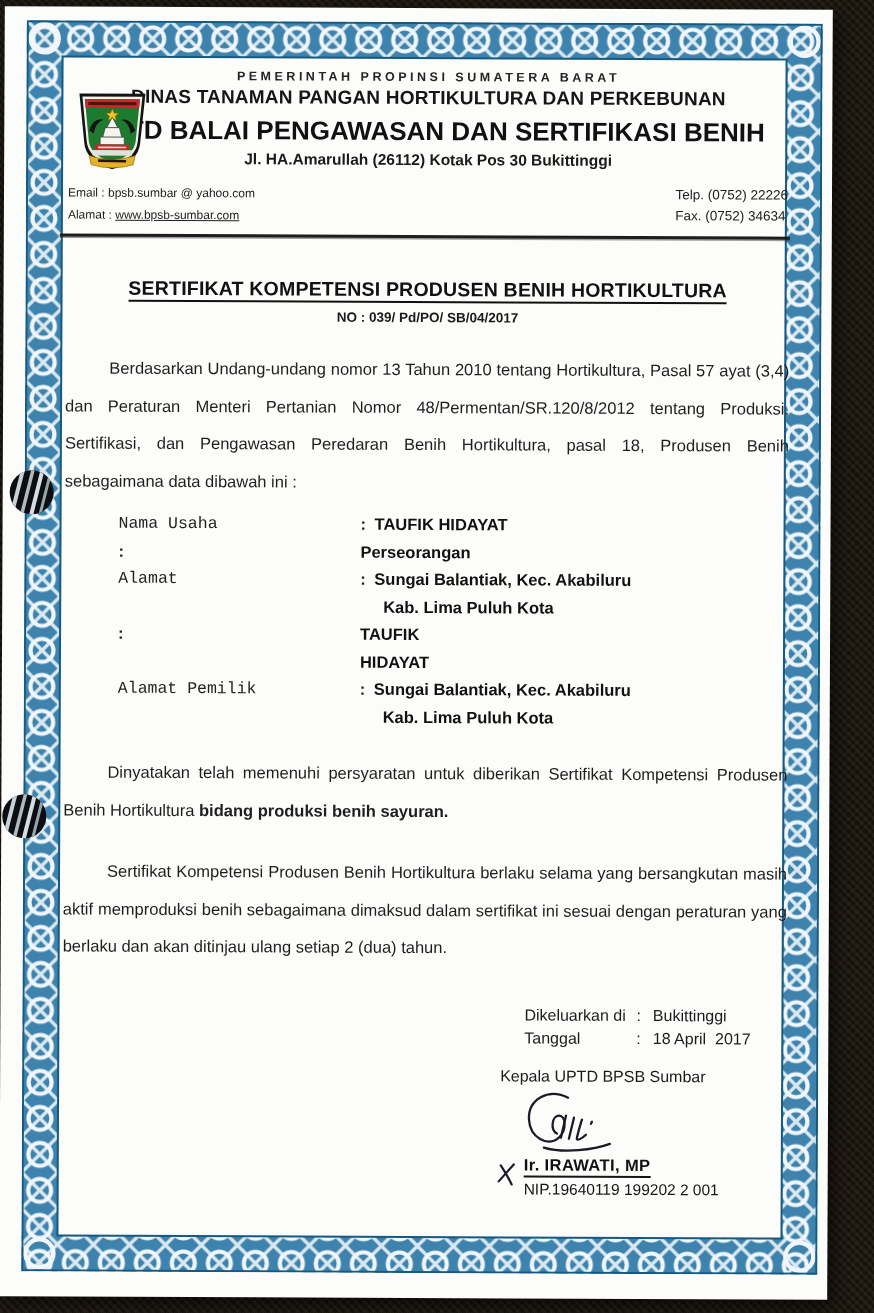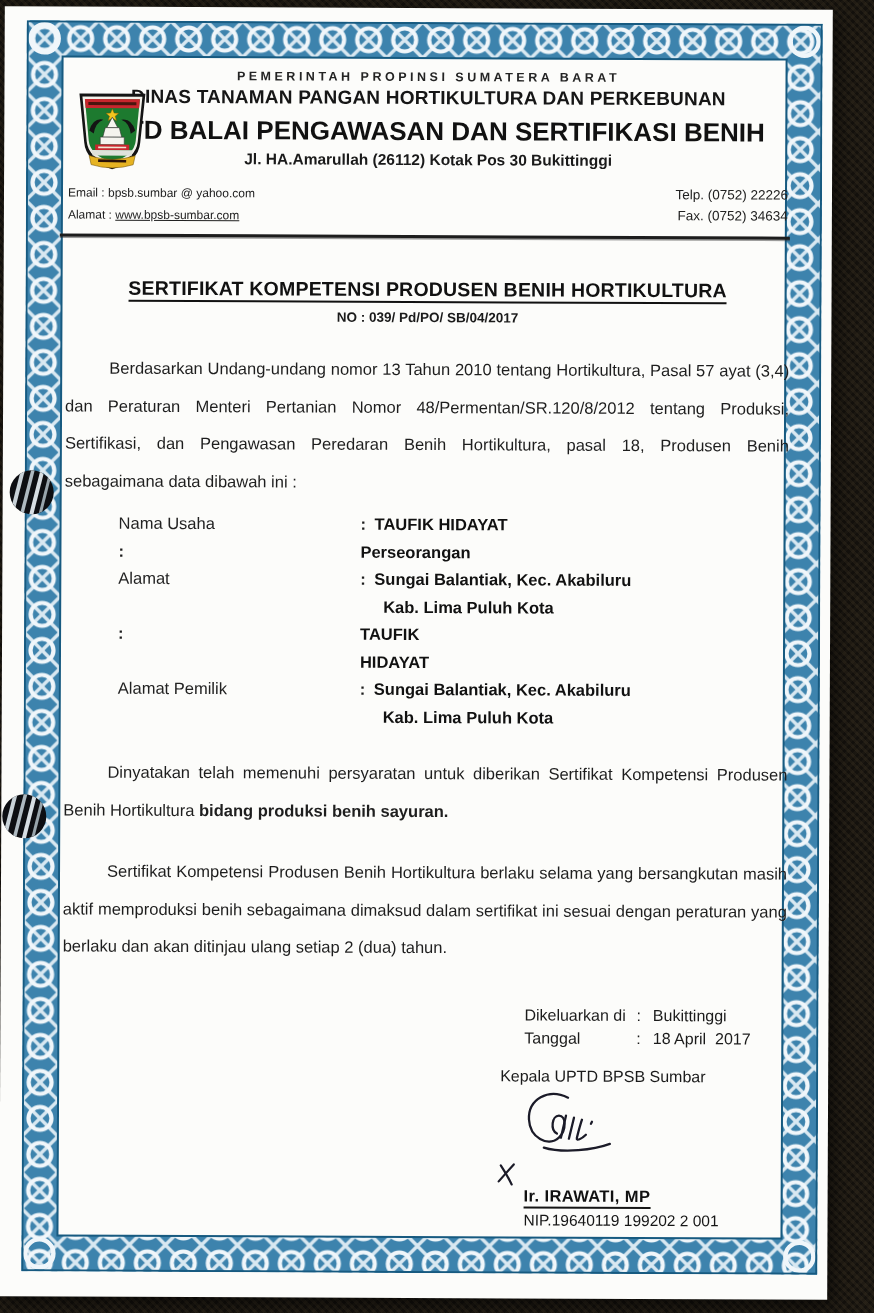--- a/index.html
+++ b/index.html
@@ -24,53 +24,53 @@
   .content { position:absolute; left:62px; top:50px; width:724px; }
 
   
   .h-line1 { margin-top:12px; text-align:center; font-size:12.5px; font-weight:bold; letter-spacing:3.5px; color:#242424; }
   .h-line2 { margin-top:3px; text-align:center; font-size:19px; font-weight:bold; letter-spacing:.2px; color:#161616; }
   .crest   { position:absolute; left:8px; top:32px; }
   .h-line3 { margin-top:7px; text-align:center; font-size:26px; font-weight:bold; color:#111; }
   .h-line4 { margin-top:4px; text-align:center; font-size:15.5px; font-weight:bold; color:#1a1a1a; }
   .contact { margin-top:14px; display:flex; justify-content:space-between; align-items:flex-start; padding:0 2px; }
   .contact-left div  { font-size:12px; line-height:22px; color:#222; }
-  .contact-right div { font-size:13.5px; line-height:21px; text-align:right; color:#222; }
+  .contact-right div { font-size:13.5px; line-height:21px; text-align:left; color:#222; }
   .weblink { text-decoration:underline;margin-top:32px; }
   .rule { margin-top:8px; margin-left:-6px; width:730px; height:3px; background:#1d1d1d; box-shadow:0 1.5px 0 rgba(40,40,40,.45); }
 
   
   .cert-title { margin-top:40px; text-align:center; font-size:19.5px; font-weight:bold; letter-spacing:.2px; color:#111; }
   .cert-title span { border-bottom:2.4px solid #111; padding-bottom:1px; }
   .cert-no { margin-top:9px; text-align:center; font-size:13.5px; font-weight:bold; color:#1a1a1a; }
 
   
   .para { font-size:16.5px; line-height:37.5px; text-align:justify; color:#1e1e1e; }
   .para.indent { text-indent:44px; }
   .p1 { margin-top:26px; }
   .p2 { margin-top:24px; }
   .p3 { margin-top:24px; }
 
   
   .fields { margin-top:10px; margin-left:54px; width:600px; font-size:16.5px; }
   .frow { display:grid; grid-template-columns:242px 14px 1fr; line-height:27.5px; }
-  .frow .flabel { color:#222; }
+  .frow .flabel { color:#222;font-family:Liberation Mono, monospace; }
   .frow .fsep   { font-weight:bold; }
   .frow .fvalue { font-weight:bold; color:#111; }
   .frow .fvalue2 { font-weight:bold; color:#111; padding-left:9px; }
 
   
   .sig-block { margin-top:36px; margin-left:438px; width:300px; font-size:16px; color:#1b1b1b; position:relative; }
   .sig-row { display:grid; grid-template-columns:112px 12px 1fr; line-height:23.5px;margin-left:24px; }
   .sig-row .sv { white-space:pre; }
   .sig-position { margin-top:17px; font-size:16px; }
   .sig-draw { margin-left:14px; margin-top:2px; display:block; }
   .sig-name-wrap { position:relative; margin-top:-4px; padding-left:24px; }
   .xmark { position:absolute; left:-4px; top:6px; }
-  .sig-name { display:inline-block; font-size:16.5px; font-weight:bold; letter-spacing:.4px; border-bottom:2.4px solid #151515; padding-bottom:1px; color:#111;margin-top:31px; }
+  .sig-name { display:inline-block; font-size:16.5px; font-weight:bold; letter-spacing:.4px; border-bottom:2.4px solid #151515; padding-bottom:1px; color:#111; }
   .sig-nip { padding-left:24px; margin-top:3px; font-size:15.5px; color:#161616; }
 </style>
 </head>
 <body>
 
 <div class="paper">
 
   <svg class="frame" width="796" height="1251" viewBox="0 0 796 1251">
     <defs>
       <pattern id="knot" width="36" height="36" patternUnits="userSpaceOnUse">

